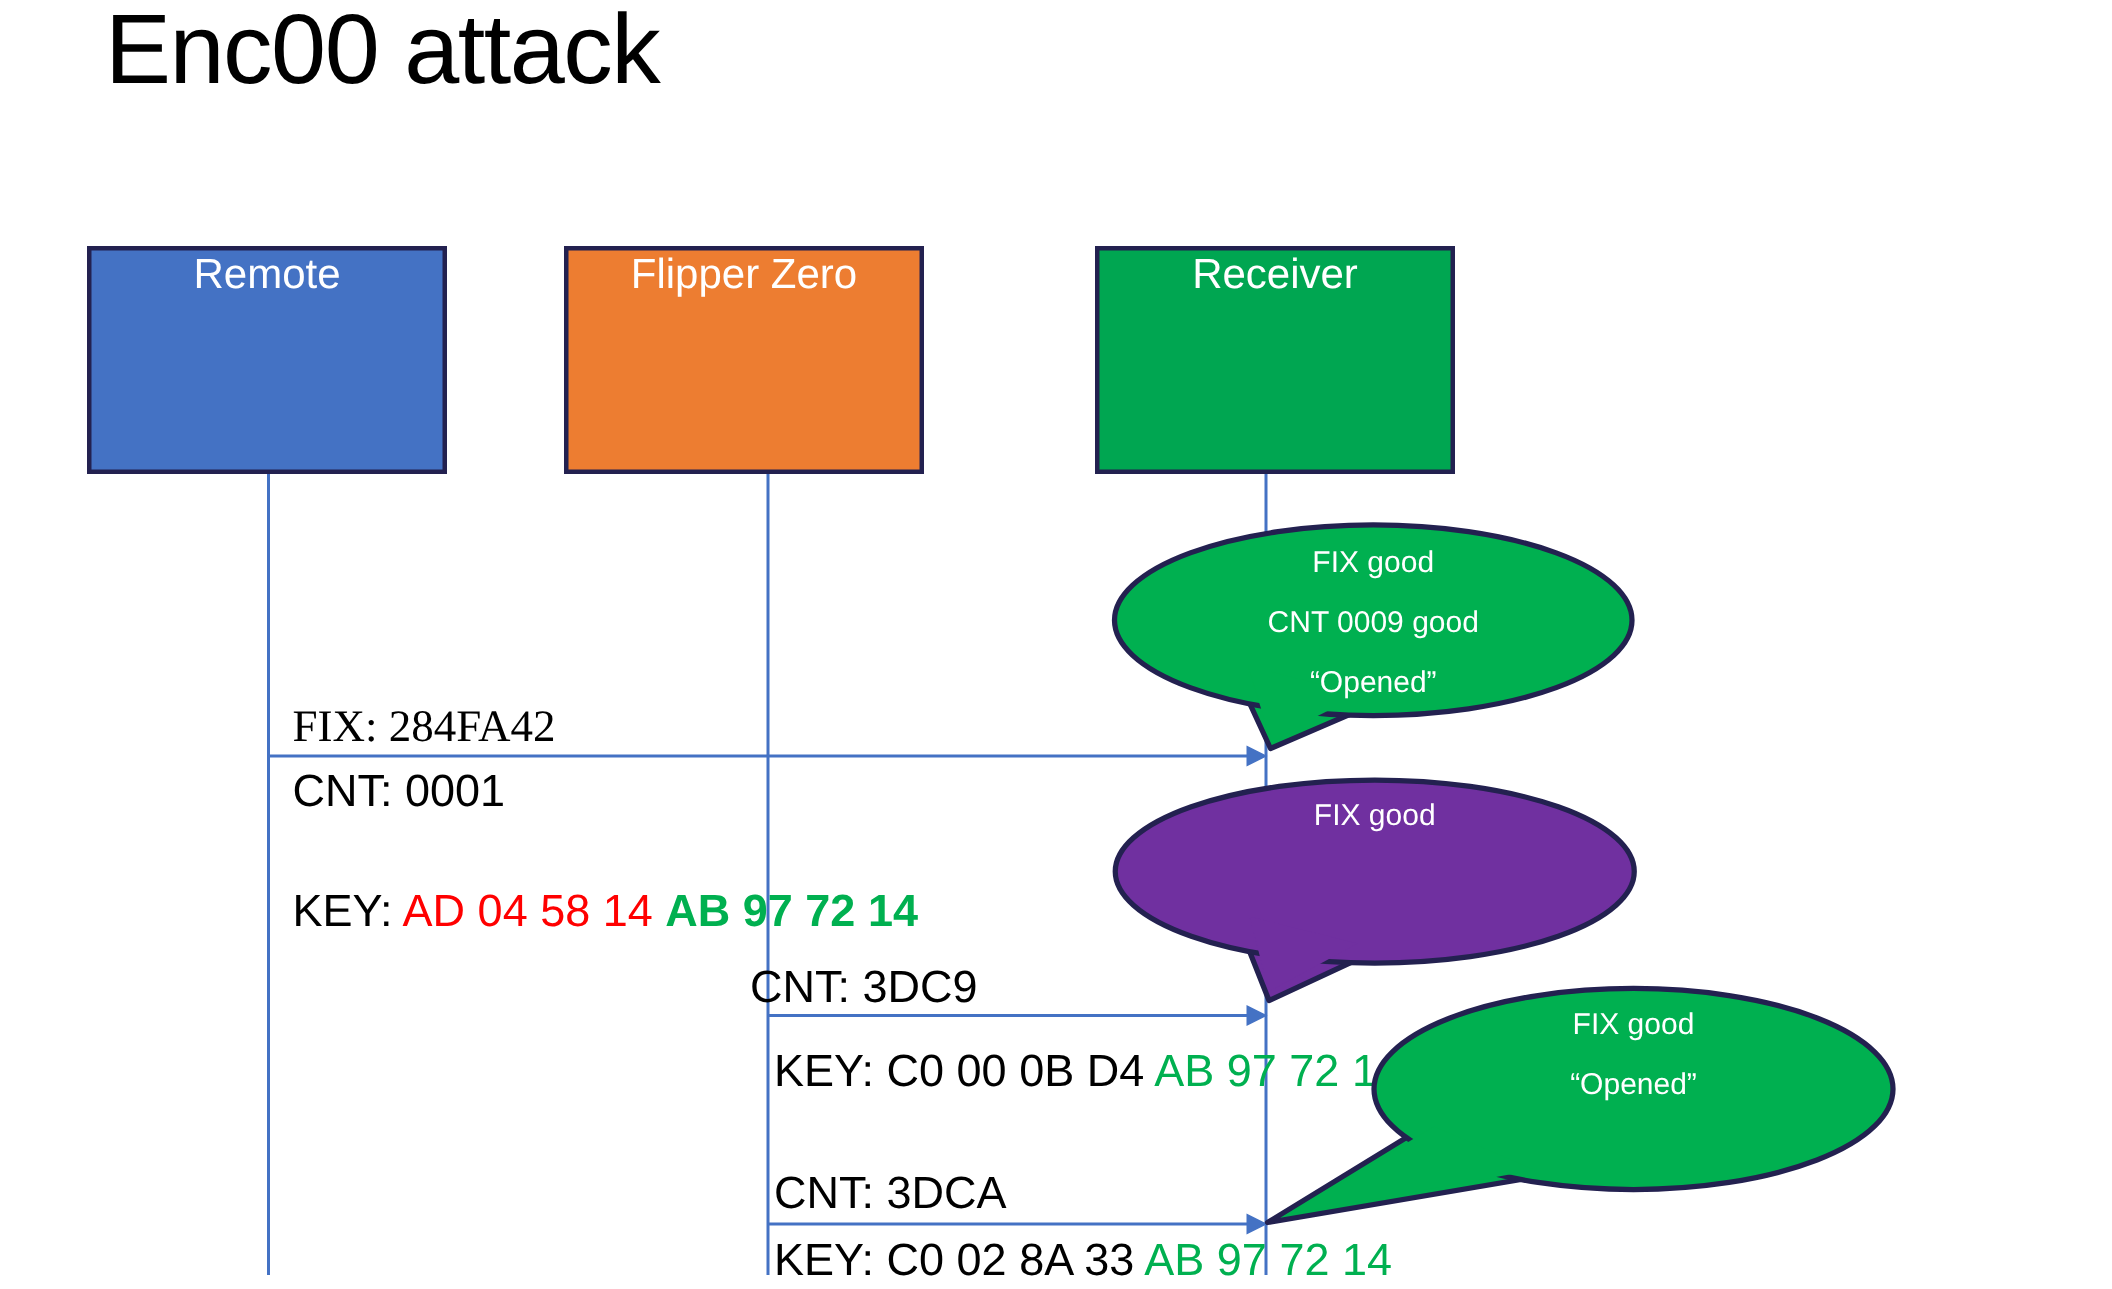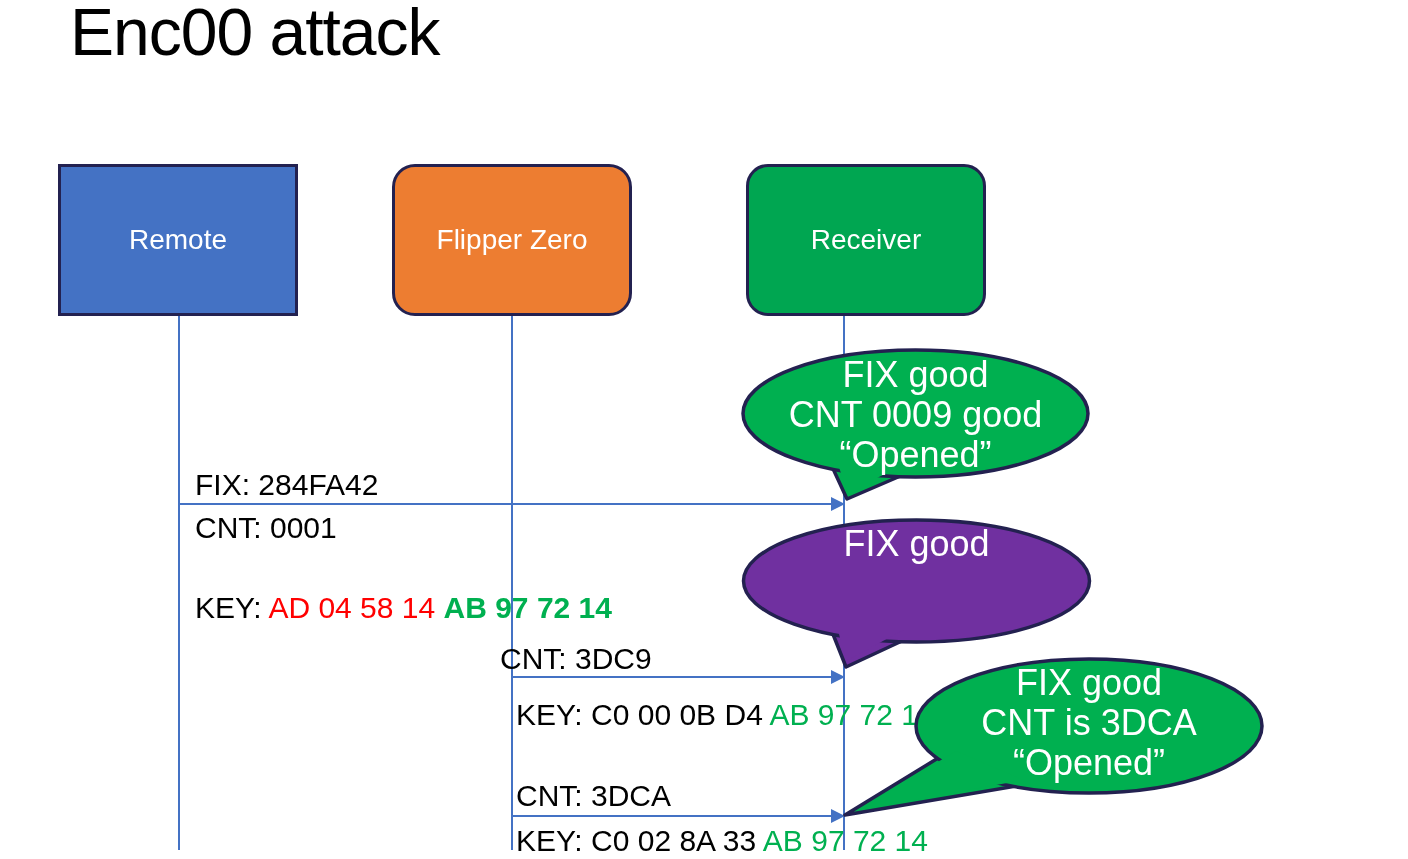--- a/index.html
+++ b/index.html
@@ -14,26 +14,26 @@
   .slide-title{
     left:70px;top:-6px;
     font-size:66px;font-weight:400;color:#000;
     letter-spacing:-1px;white-space:pre;
   }
 
   
   .actor{
     width:240px;height:152px;box-sizing:border-box;
     border:3px solid #232150;
-    display:flex;align-items:center;justify-content:center;
+    display:flex;justify-content:center;
     color:#ffffff;font-size:28px;
   }
   .actor-remote{left:58px;top:164px;}
-  .actor-flipper{left:392px;top:164px;border-radius:23px;}
-  .actor-receiver{left:746px;top:164px;border-radius:22px;}
+  .actor-flipper{left:376px;top:164px;}
+  .actor-receiver{left:730px;top:164px;}
 
   
   .lifeline{width:2px;background:#4472C4;}
   .ll-remote{left:178px;top:316px;height:534px;}
   .ll-flipper{left:511px;top:316px;height:534px;}
   .ll-receiver{left:843px;top:315px;height:535px;}
 
   
   .mline-arrow{height:2px;background:#4472C4;}
   .arrow-1{left:179px;top:503px;width:653px;}
@@ -51,35 +51,35 @@
 
   
   .mtext{
     font-size:30px;line-height:40px;color:#000;
     white-space:pre;
   }
   .t-red{color:#FF0000;}
   .t-green-b{color:#00B050;font-weight:700;}
   .t-green{color:#00B050;}
 
-  .m1-fix{left:195px;top:465px;}
+  .m1-fix{left:195px;top:465px;font-family:Liberation Serif, serif;}
   .m1-cnt{left:195px;top:508px;}
   .m1-key{left:195px;top:548px;margin-top:40px;}
   .m2-cnt{left:500px;top:639px;}
   .m2-key{left:516px;top:679px;margin-top:16px;}
   .m3-cnt{left:516px;top:776px;}
   .m3-key{left:516px;top:821px;}
 
   
   .bubble-svg{overflow:visible;}
   .bub-1{left:737px;top:344px;}
   .bub-2{left:737px;top:514px;}
   .bub-3{left:828px;top:652px;}
   .bubble-text{
-    color:#ffffff;font-size:36px;line-height:40px;
+    color:#ffffff;font-size:20px;line-height:40px;
     text-align:center;
   }
   .btxt-1{left:743px;top:355px;width:345px;}
   .btxt-2{left:744px;top:524px;width:345px;}
   .btxt-3{left:916px;top:663px;width:346px;}
 </style>
 </head>
 <body>
 
 <div class="abs slide-title">Enc00 attack</div>
@@ -135,15 +135,14 @@
   <div>FIX good</div>
 </div>
 
 <svg class="abs bubble-svg bub-3" width="450" height="175">
   <polygon points="120,100 17,163 200,132" stroke="#232150" stroke-width="3.5" stroke-linejoin="round" fill="#00B050"></polygon>
   <ellipse cx="261" cy="74" rx="173" ry="67" stroke="#232150" stroke-width="3.5" fill="#00B050"></ellipse>
   <polygon points="128,99 30,158 195,128" stroke="none" fill="#00B050"></polygon>
 </svg>
 <div class="abs bubble-text btxt-3">
   <div>FIX good</div>
-  <div>CNT is 3DCA</div>
   <div>“Opened”</div>
 </div>
 
 </body></html>

